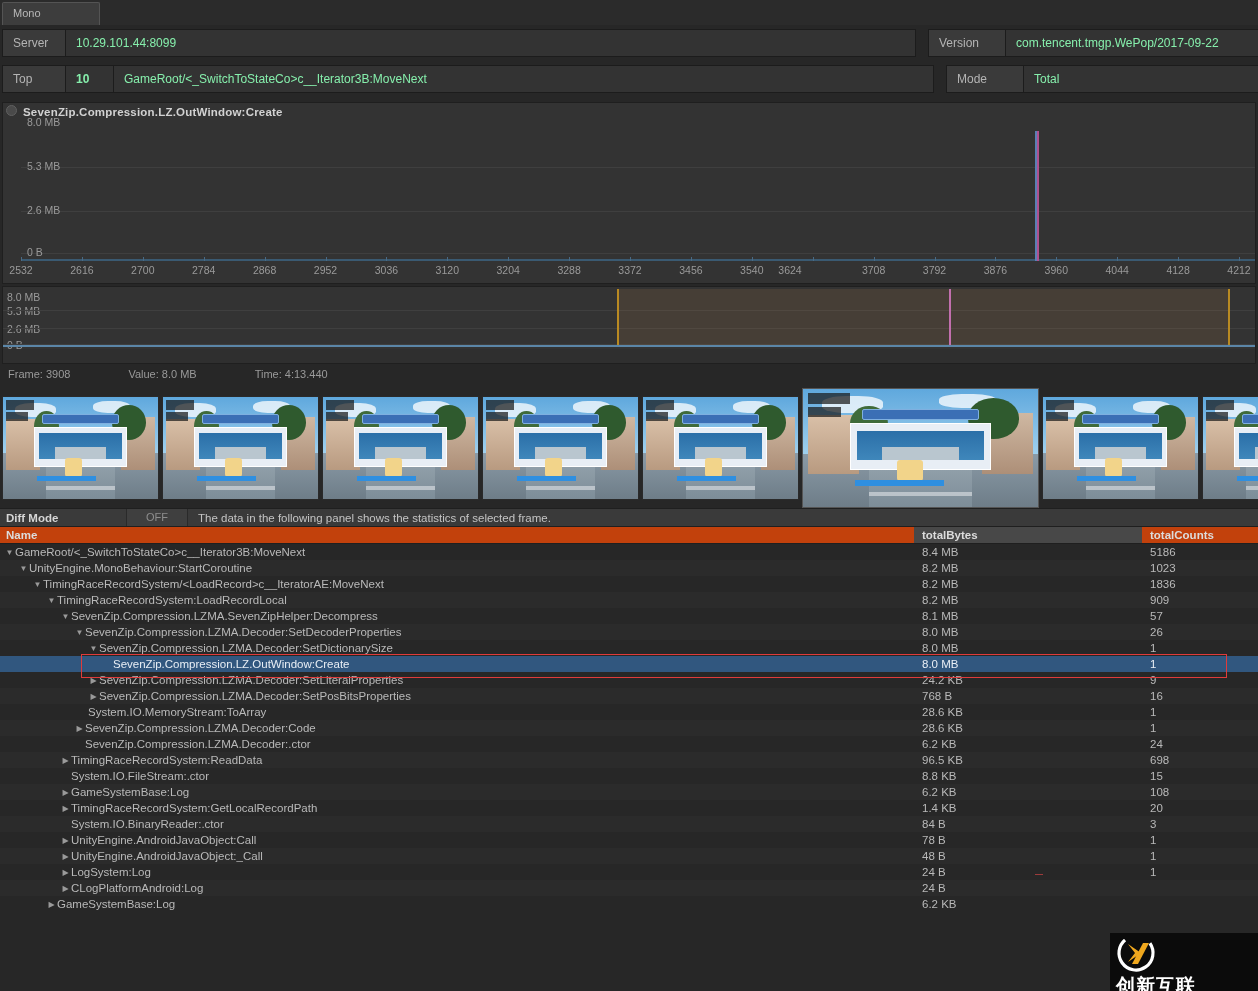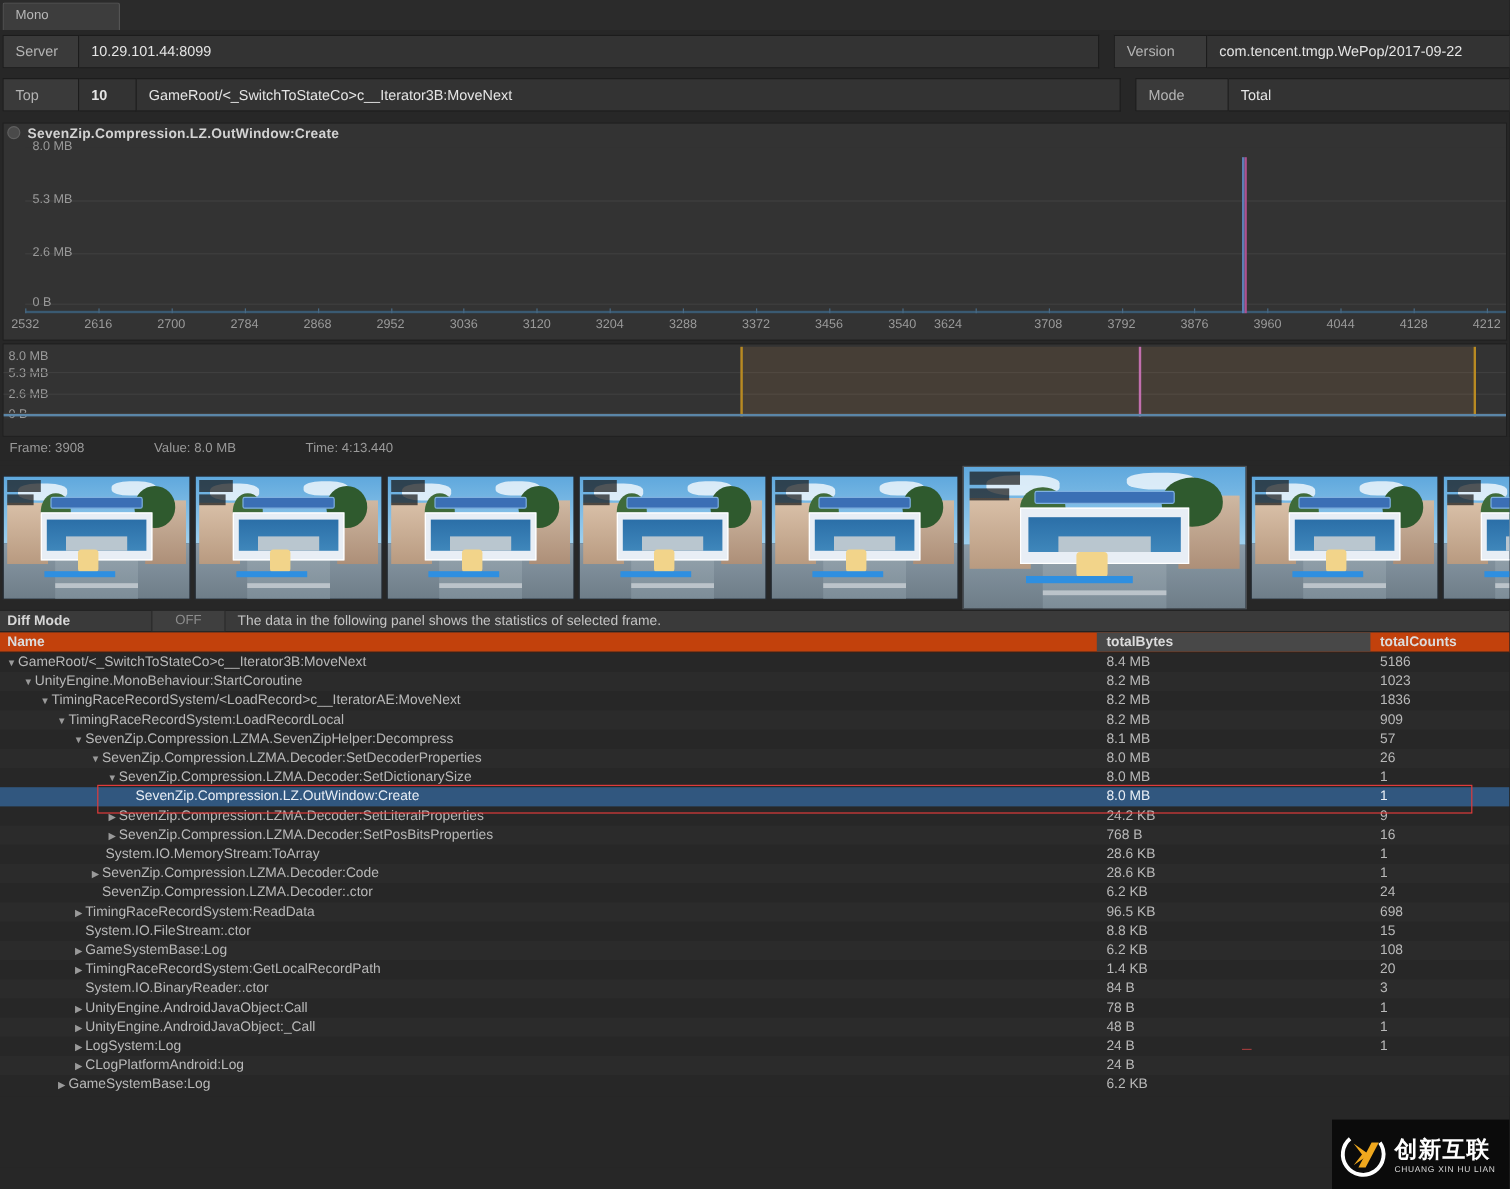--- a/index.html
+++ b/index.html
@@ -27,21 +27,21 @@
   .fieldrow { height: 36px; display: flex; align-items: center; padding: 0 2px; text-align: right; }
   .fieldgroup { display: flex; align-items: stretch; height: 28px; }
   .flabel {
     background: #3a3a3a; border: 1px solid #1c1c1c;
     color: #b4b4b4; font-size: 12px;
     display: flex; align-items: center; padding: 0 10px;
     min-width: 64px;
   }
   .fvalue {
     background: #333333; border: 1px solid #1c1c1c; border-left: none;
-    color: #e5e5e5; font-size: 12px;
+    color: #86efac; font-size: 12px;
     display: flex; align-items: center; padding: 0 10px;
     overflow: hidden; white-space: nowrap;
   }
   .row1-server { width: 64px; }
   .row1-serverval { width: 850px; }
   .row1-version { width: 78px; }
   .row1-versionval { width: 258px; }
   .row2-top { width: 46px; }
   .row2-num { width: 48px; border-left: none; background:#333;font-weight:bold; }
   .row2-path { width: 820px; }
@@ -192,21 +192,21 @@
   .redbox {
     position: absolute; border: 1px solid #e03b3b;
     pointer-events: none; z-index: 20;
   }
   .reddash { position:absolute; width:8px; height:1px; background:#9c3b3b; z-index:20; }
 
   
   .watermark {
     position: absolute; right: 0; bottom: 0;
     width: 148px; height: 58px; background: #0b0b0b;
-    display: flex; align-items: center; z-index: 40;
+    display: flex; z-index: 40; flex-direction: column;
   }
   .wm-logo { width: 40px; height: 40px; margin-left: 6px; position: relative; }
   .wm-text { margin-left: 6px; }
   .wm-cn { color: #ffffff; font-size: 19px; font-weight: bold; letter-spacing: 1px;
            font-family: "DejaVu Sans", sans-serif; }
   .wm-en { color: #dcdcdc; font-size: 7px; letter-spacing: .6px; margin-top: 1px; }
   .bottombar { position:absolute; left:0; right:0; bottom:0; height:18px; background:#272727; }
 </style>
 </head>
 <body>

